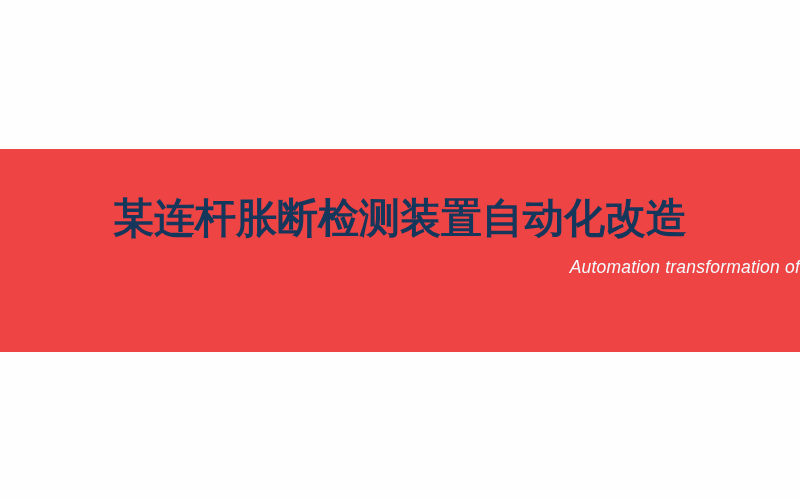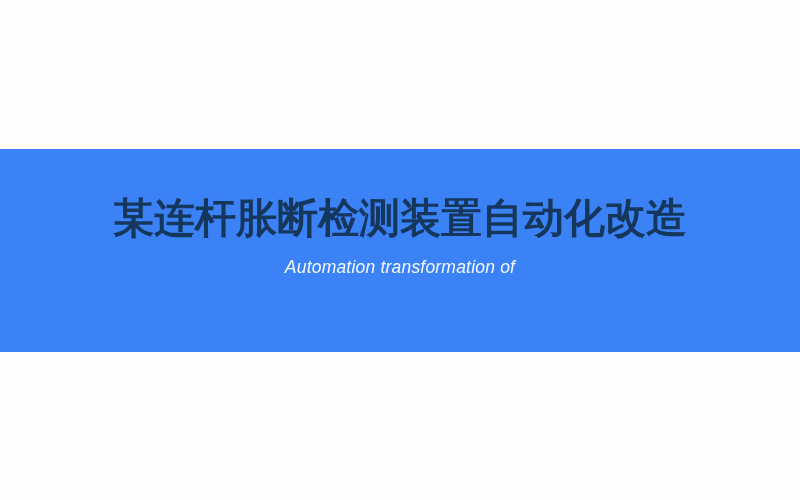--- a/index.html
+++ b/index.html
@@ -31,21 +31,21 @@
   #blank-top    { top: 0;    height: 149px; }
   #blank-bottom { top: 352px; height: 148px; }
 
   
   #title-band {
     position: absolute;
     left: 0;
     top: 149px;
     width: 800px;
     height: 203px;
-    background: #3b82f6;
+    background: #ef4444;
     box-sizing: border-box;
     display: flex;
     flex-direction: column;
     align-items: center;
     justify-content: flex-start;
   }
 
   
   #main-title {
     margin: 0;
@@ -63,21 +63,21 @@
     color: #16375c;
     white-space: nowrap;
   }
 
   
   #subtitle-block {
     position: absolute;
     left: 0;
     right: 0;
     top: 104px;
-    text-align: center;
+    text-align: right;
   }
   .subtitle-line {
     display: block;
     font-family: "Liberation Sans", "DejaVu Sans", sans-serif;
     font-size: 17.5px;
     font-style: italic;
     font-weight: normal;
     line-height: 29px;
     letter-spacing: 0.2px;
     color: #f2fafe;

